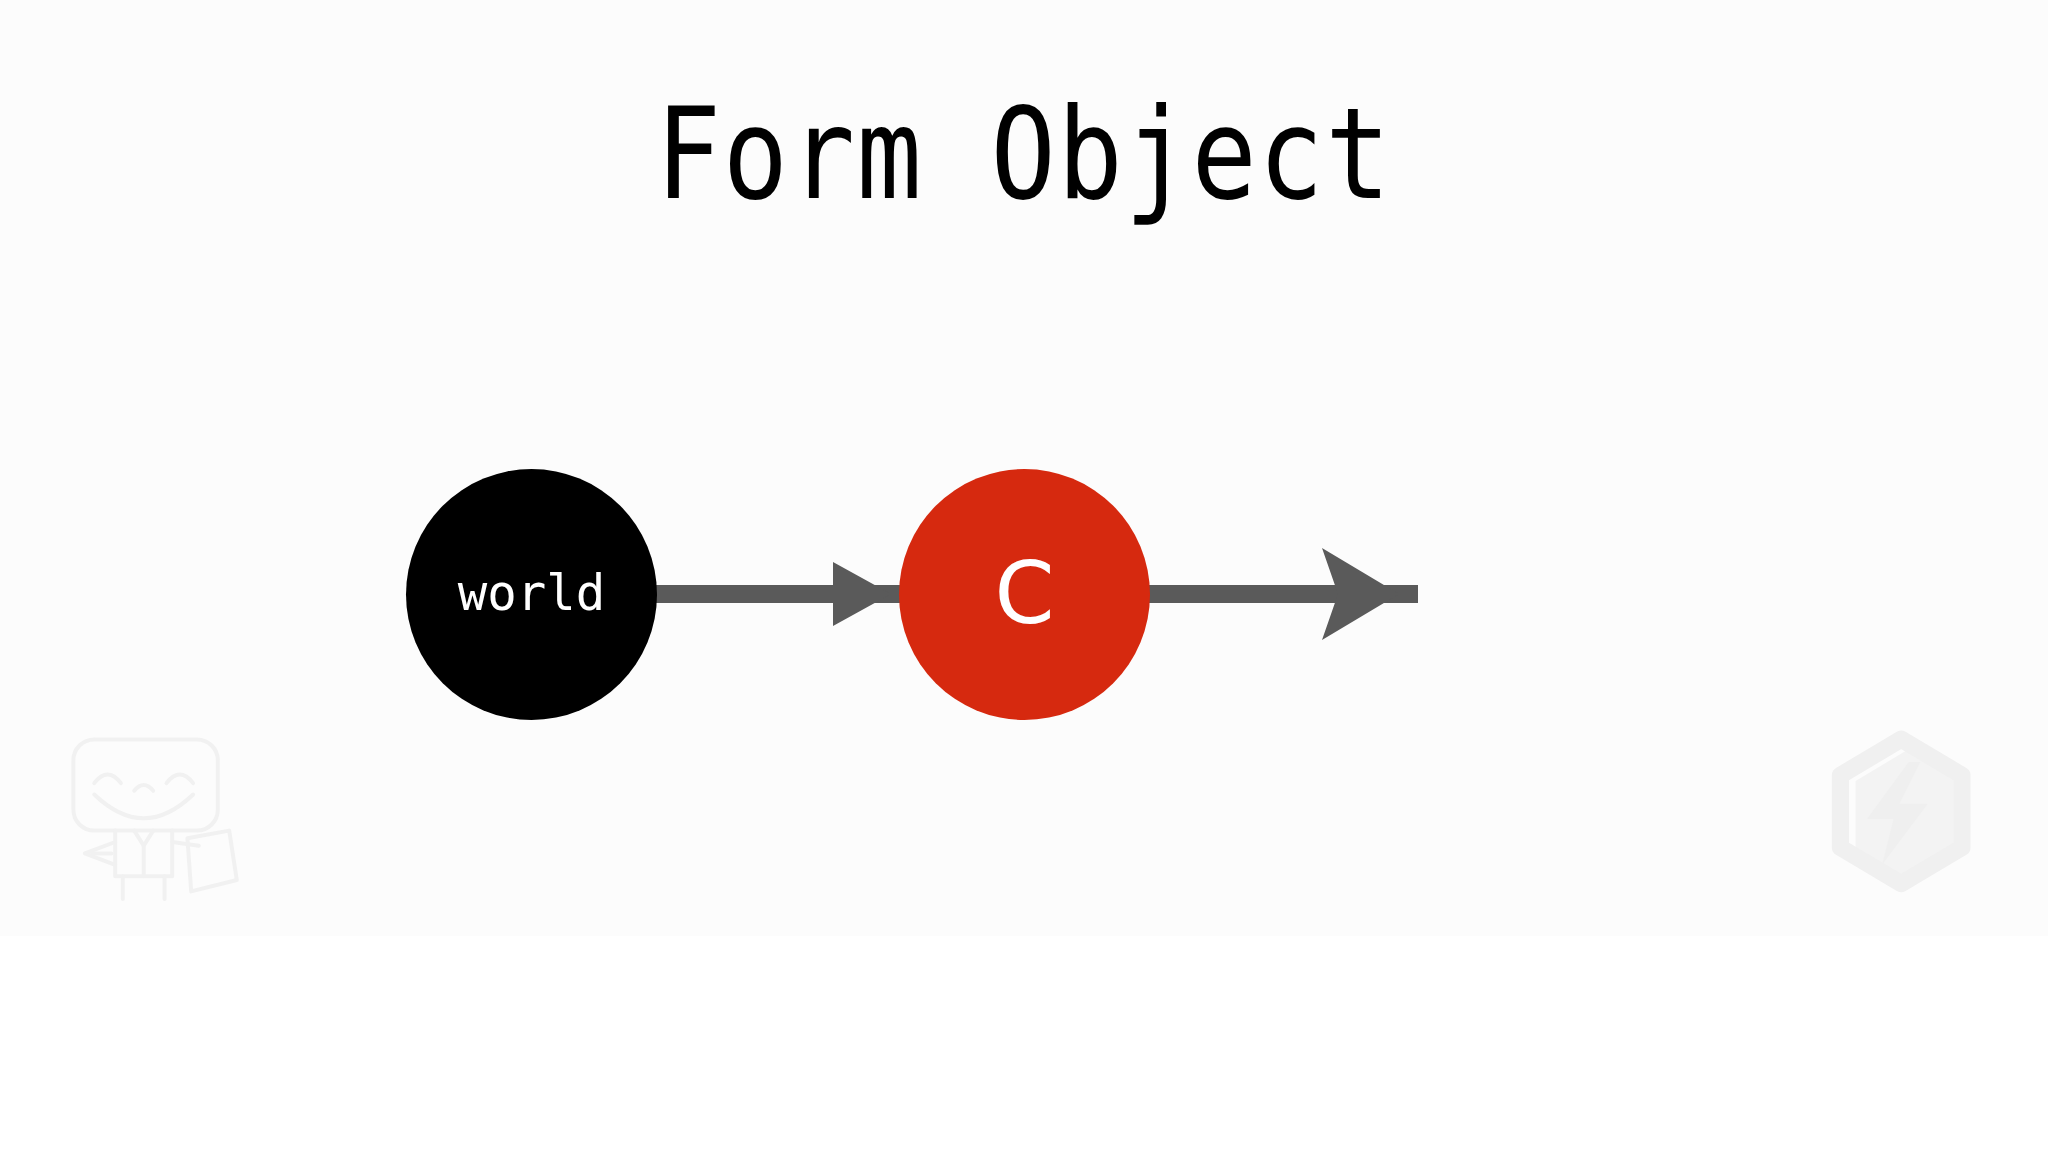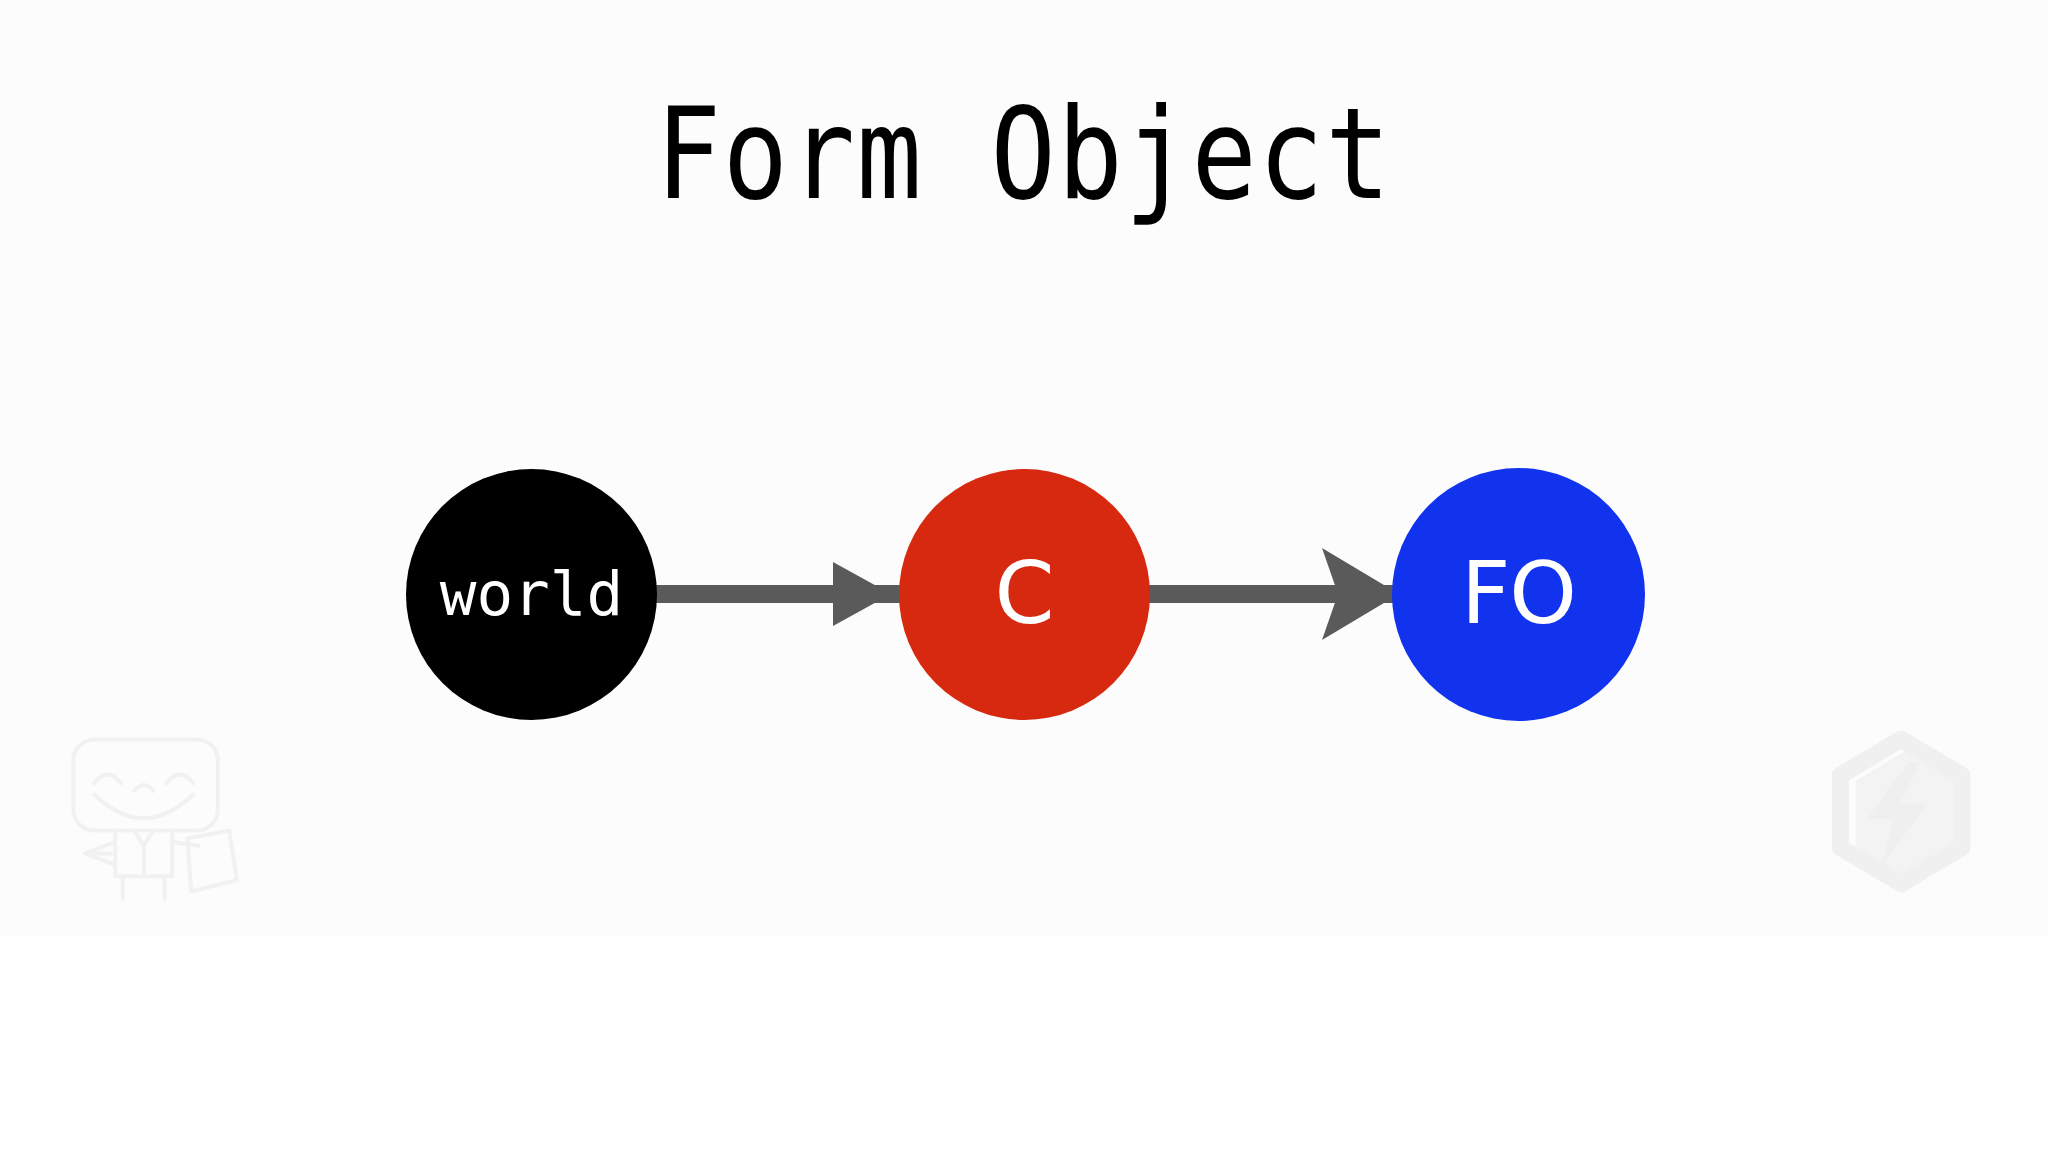--- a/index.html
+++ b/index.html
@@ -63,21 +63,21 @@
 
   #node-world {
     left: 406px;
     top: 469px;
     width: 251px;
     height: 251px;
     background: #000000;
   }
   #node-world .node-label {
     font-family: "DejaVu Sans Mono", "Liberation Mono", monospace;
-    font-size: 61px;
+    font-size: 49px;
     letter-spacing: 0px;
     transform: translateY(-1px);
   }
 
   #node-c {
     left: 899px;
     top: 469px;
     width: 251px;
     height: 251px;
     background: #d6290f;
@@ -144,23 +144,20 @@
   </svg>
 
   <div class="node" id="node-world">
     <span class="node-label">world</span>
   </div>
 
   <div class="node" id="node-c">
     <span class="node-label">C</span>
   </div>
 
-  <div class="node" id="node-fo">
-    <span class="node-label">FO</span>
-  </div>
 
   <svg class="watermark" id="watermark-manim" viewBox="0 0 100 100" xmlns="http://www.w3.org/2000/svg">
     <g fill="none" stroke="#f1f1f1" stroke-width="2.1" stroke-linecap="round" stroke-linejoin="round">
 
       <rect x="6" y="6" width="76" height="48" rx="11" ry="11"></rect>
 
       <path d="M 17 29 q 7 -9 14 0"></path>
       <path d="M 55 29 q 7 -9 14 0"></path>
 
       <path d="M 38 33 q 5 -6 10 0"></path>

